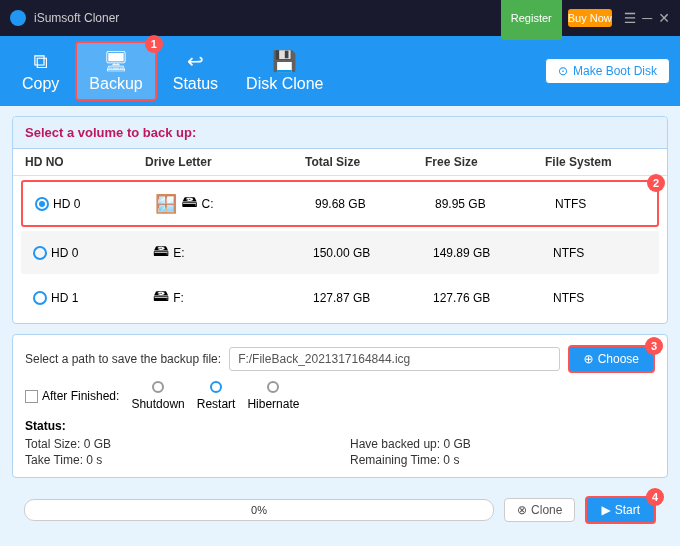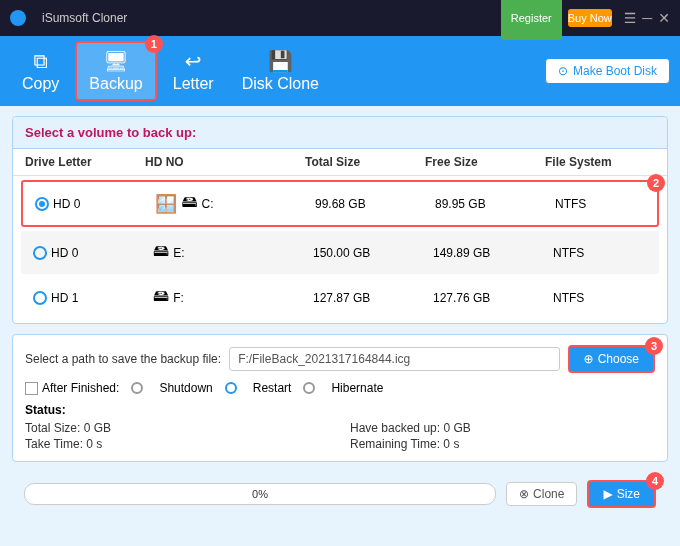--- a/index.html
+++ b/index.html
@@ -18,21 +18,21 @@
       height: 36px;
       display: flex;
       align-items: center;
       justify-content: space-between;
       padding: 0 10px;
       color: white;
     }
     .title-bar-left {
       display: flex;
       align-items: center;
-      gap: 16px;
+      gap: 8px;
     }
     .title-logo {
       width: 16px;
       height: 16px;
       background: #2196F3;
       border-radius: 50%;
     }
     .title-text {
       color: #ccc;
       font-size: 12px;
@@ -256,22 +256,23 @@
     }
     .checkbox-box {
       width: 13px;
       height: 13px;
       border: 1px solid #999;
       background: white;
     }
     .radio-option {
       display: flex;
       align-items: center;
-      gap: 16px;
-      cursor: pointer;
+      gap: 4px;
+      cursor: pointer;
+      flex-direction: column;
     }
     .small-radio {
       width: 12px;
       height: 12px;
       border-radius: 50%;
       border: 2px solid #999;
     }
     .status-section {
       font-size: 12px;
     }
@@ -390,21 +391,21 @@
     </div>
 
     <div class="toolbar-item active" style="position:relative;">
       <span class="step-badge">1</span>
       <span class="toolbar-icon">🖥</span>
       <span class="toolbar-label">Backup</span>
     </div>
 
     <div class="toolbar-item">
       <span class="toolbar-icon">↩</span>
-      <span class="toolbar-label">Letter</span>
+      <span class="toolbar-label">Status</span>
     </div>
 
     <div class="toolbar-item">
       <span class="toolbar-icon">💾</span>
       <span class="toolbar-label">Disk Clone</span>
     </div>
   </div>
   <div class="toolbar-right">
     <button class="btn-boot-disk">
       <span>⊙</span>
@@ -414,22 +415,22 @@
 </div>
 
 <div class="main-content">
 
   <div class="section-box">
     <div class="section-header">
       <span class="section-header-text">Select a volume to back up:</span>
     </div>
 
     <div class="volume-table-header">
+      <span>HD NO</span>
       <span>Drive Letter</span>
-      <span>HD NO</span>
       <span>Total Size</span>
       <span>Free Size</span>
       <span>File System</span>
     </div>
 
     <div class="volume-row selected" style="margin: 4px 8px; border: 2px solid #FF5252; border-radius: 3px; position: relative;">
       <span class="drive-cell">
         <span class="radio-btn checked"></span>
         <span>HD 0</span>
       </span>
@@ -519,18 +520,18 @@
     <div class="progress-bar-wrap">
       <div class="progress-bar-fill" style="width: 0%;"></div>
       <span class="progress-text">0%</span>
     </div>
     <button class="btn-cancel">
       <span>⊗</span>
       <span>Clone</span>
     </button>
     <button class="btn-start" style="position:relative;">
       <span>▶</span>
-      <span>Size</span>
+      <span>Start</span>
       <span class="step-badge" style="position:absolute; top:-10px; right:-10px;">4</span>
     </button>
   </div>
 
 </div>
 
 </body></html>

